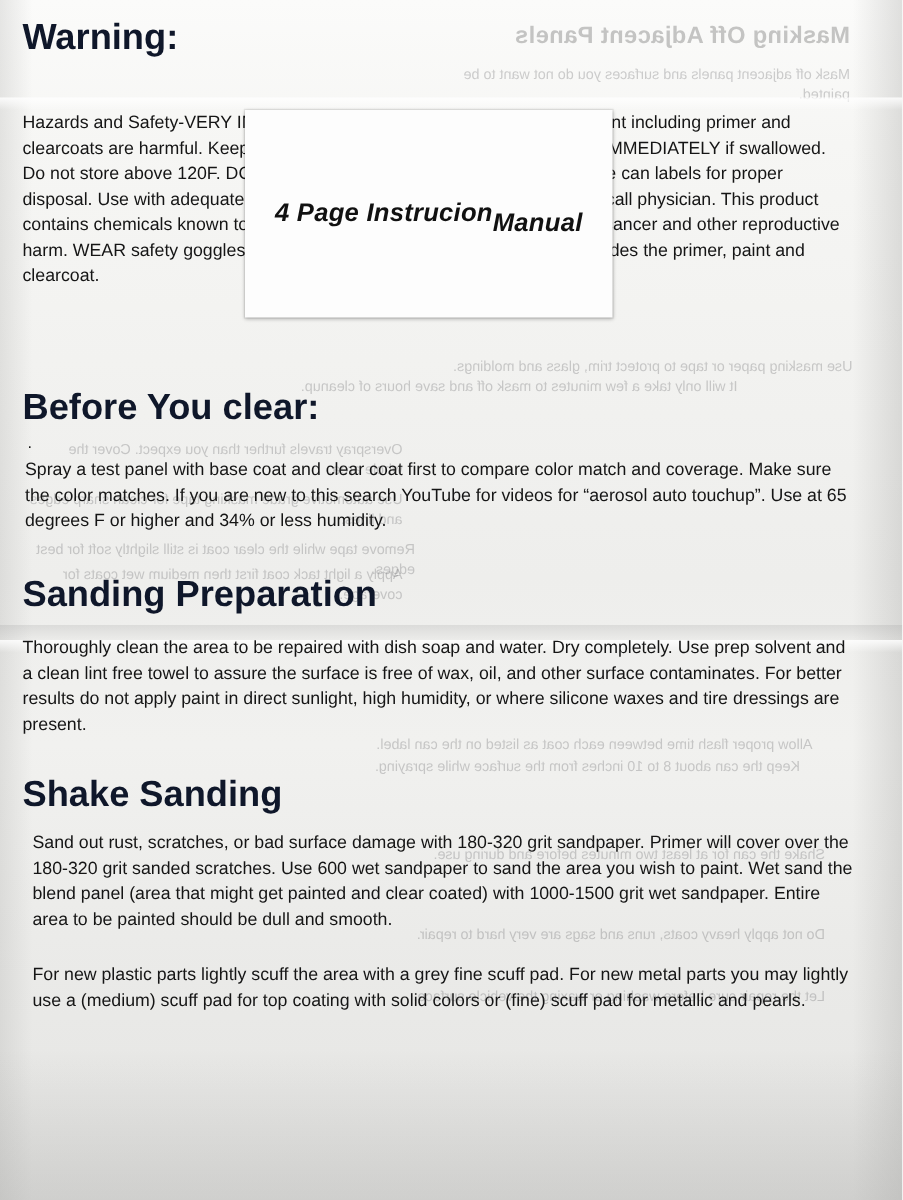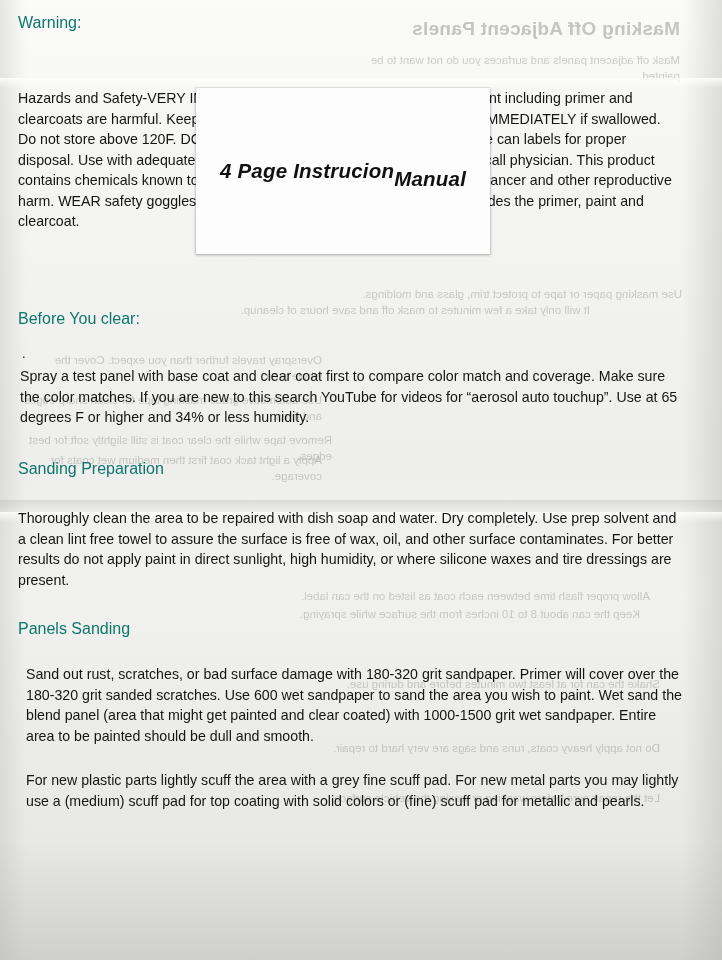--- a/index.html
+++ b/index.html
@@ -67,24 +67,24 @@
     color: rgba(100, 100, 102, 0.30);
   }
 
   
   .content {
     position: absolute;
     inset: 0;
   }
   .heading {
     position: absolute;
-    font-size: 16px;
-    font-weight: 400;
+    font-size: 29px;
+    font-weight: 700;
     letter-spacing: 0px;
-    color: #0f766e;
+    color: #0f172a;
   }
   .para {
     position: absolute;
     font-size: 14.2px;
     line-height: 20.5px;
     color: #151515;
   }
   .para .em {
   }
 
@@ -159,21 +159,21 @@
     <div class="heading" style="left:18px; top:14px; width:400px;">Warning:</div>
     <div class="para" style="left:18px; top:88px; width:664px;">Hazards and Safety-VERY IMPORTANT.  This product and the touch-up paint including primer and clearcoats are harmful. Keep out of the reach of children. Call a physician IMMEDIATELY if swallowed. Do not store above 120F. DO NOT STORE IN CAR and avoid freezing. See can labels for proper disposal. Use with adequate ventilation. If swallowed or affected by fumes call physician. This product contains chemicals known to the state of California to cause birth defects, cancer and other reproductive harm. WEAR safety goggles when spraying to protect your eyes. This includes the primer, paint and clearcoat.</div>
 
     <div class="heading" style="left:18px; top:310px; width:400px;">Before You clear:</div>
     <div class="para" style="left:22px; top:344px; width:20px; font-size:13px;">.</div>
     <div class="para" style="left:20px; top:366px; width:664px;">Spray a test panel with base coat and clear coat first to compare color match and coverage. Make sure the color matches.  If you are new to this search YouTube for videos for “aerosol auto touchup”.  Use at 65 degrees F or higher and 34% or less humidity.</div>
 
     <div class="heading" style="left:18px; top:460px; width:420px;">Sanding Preparation</div>
     <div class="para" style="left:18px; top:508px; width:668px;"><span>Thoroughly clean the area to be repaired with dish soap and water.  </span><span class="em">Dry completely.</span><span> Use prep solvent and a clean lint free towel to assure the surface is free of wax, oil, and other surface contaminates. For better results do not apply paint in direct sunlight, high humidity, or where silicone waxes and tire dressings are present.</span></div>
 
-    <div class="heading" style="left:18px; top:620px; width:420px;">Panels Sanding</div>
+    <div class="heading" style="left:18px; top:620px; width:420px;">Shake Sanding</div>
     <div class="para" style="left:26px; top:664px; width:660px;">Sand out rust, scratches, or bad surface damage with 180-320 grit sandpaper. Primer will cover over the 180-320 grit sanded scratches. Use 600 wet sandpaper to sand the area you wish to paint. Wet sand the blend panel (area that might get painted and clear coated) with 1000-1500 grit wet sandpaper. Entire area to be painted should be dull and smooth.</div>
     <div class="para" style="left:26px; top:770px; width:660px;">For new plastic parts lightly scuff the area with a grey fine scuff pad. For new metal parts you may lightly use a (medium) scuff pad for top coating with solid colors or (fine) scuff pad for metallic and pearls.</div>
   </div>
 
   <div class="sticker">
     <div class="sticker-line">4 Page Instrucion</div>
     <div class="sticker-line second">Manual</div>
   </div>
 </div>
 

